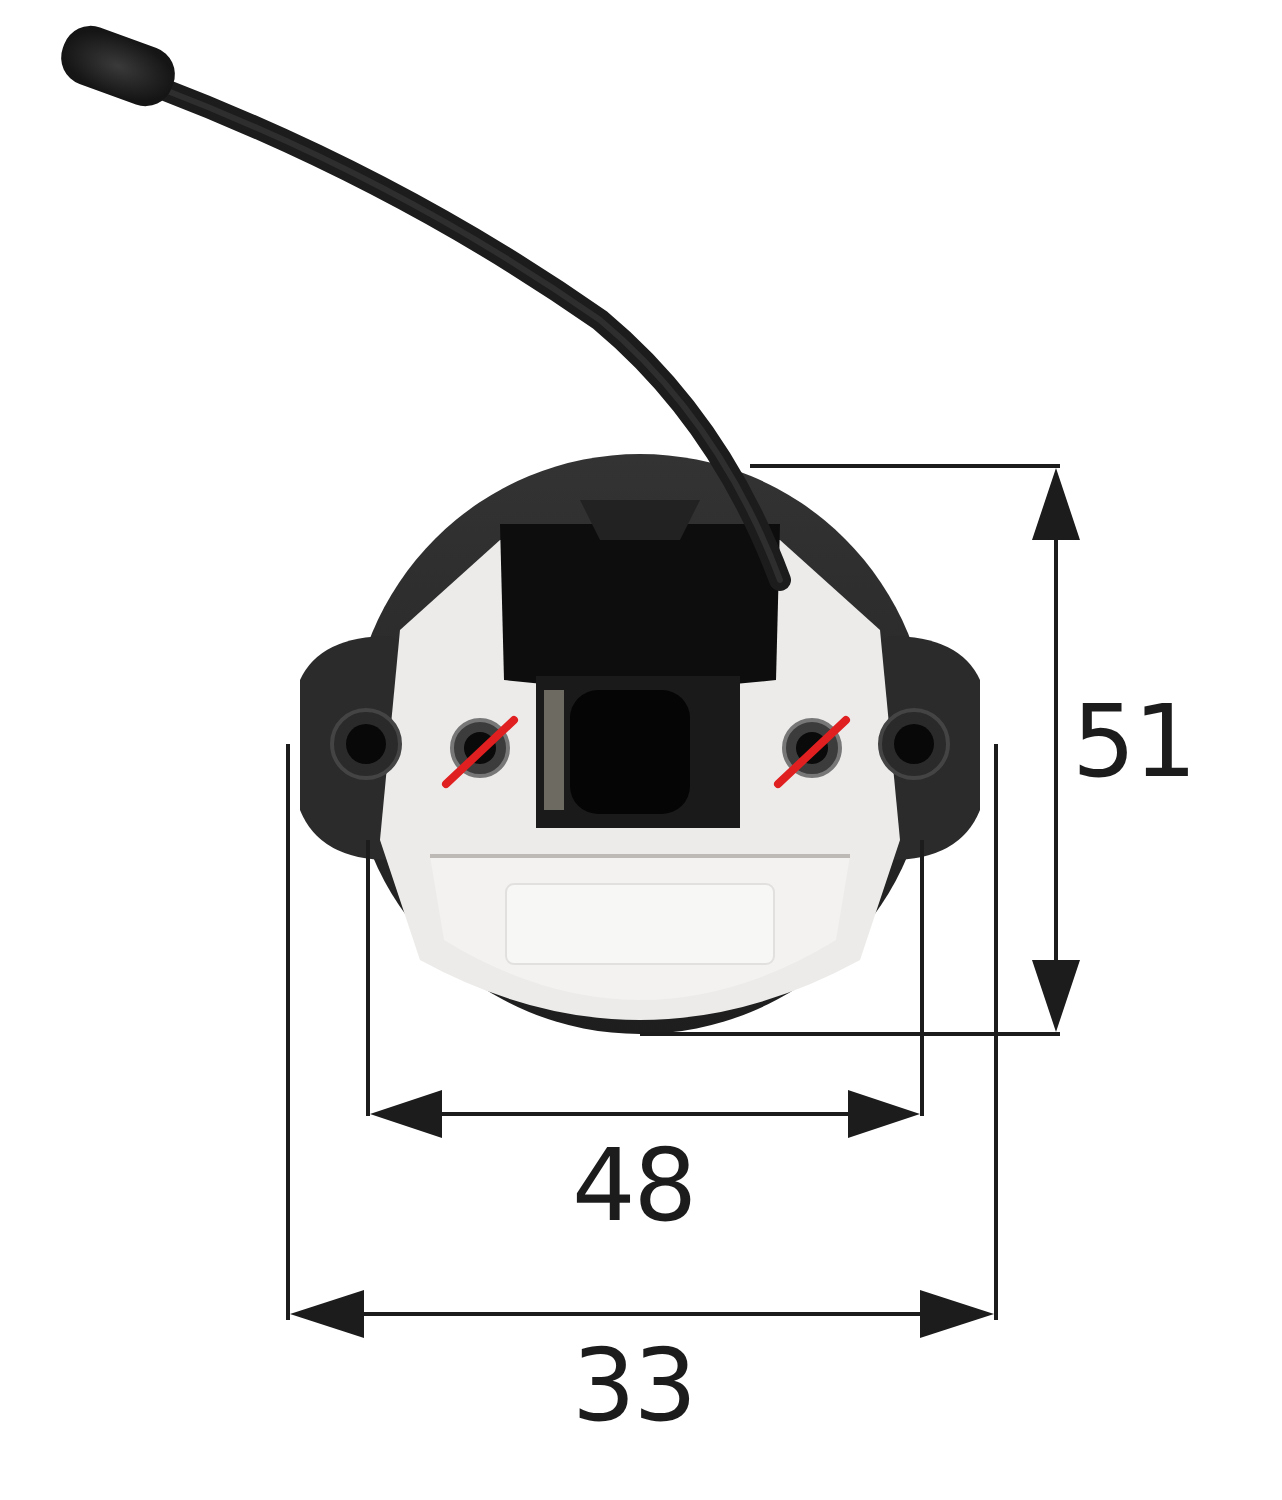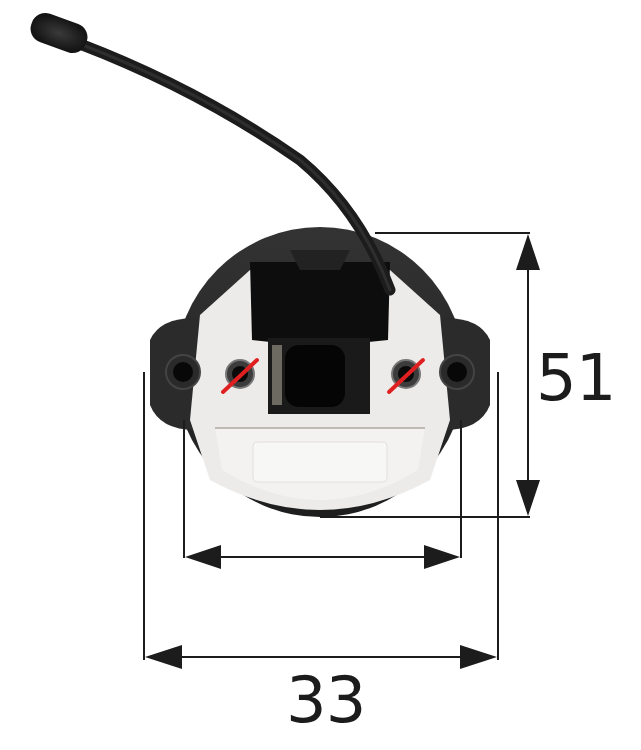--- a/index.html
+++ b/index.html
@@ -1,18 +1,18 @@
 <!DOCTYPE html>
 <html><head>
   <meta charset="utf-8">
   <style>
     html, body { margin: 0; padding: 0; background: #ffffff; }
     body { width: 641px; height: 750px; overflow: hidden; position: relative; font-family: "DejaVu Sans", sans-serif; }
     #stage { position: absolute; left: 0; top: 0; width: 641px; height: 750px; }
-    .dim-label { position: absolute; font-family: "DejaVu Sans", sans-serif; font-size: 64px; color: #1c1c1c; line-height: 1; letter-spacing: -1px; }
+    .dim-label { position: absolute; font-family: "DejaVu Sans", sans-serif; font-size: 50px; color: #1c1c1c; line-height: 1; letter-spacing: -1px; }
     #label-62 { left: 286px; top: 668px; }
     #label-48 { left: 286px; top: 568px; }
     #label-51 { left: 536px; top: 346px; }
   </style>
 </head>
 <body>
 
 <div id="stage">
   <svg width="641" height="750" viewBox="0 0 641 750" xmlns="http://www.w3.org/2000/svg">
     <defs>
@@ -80,14 +80,15 @@
       <polygon points="185,557 221,545 221,569" stroke="none"></polygon>
       <polygon points="460,557 424,545 424,569" stroke="none"></polygon>
 
       <line x1="528" y1="250" x2="528" y2="500"></line>
       <polygon points="528,234 516,270 540,270" stroke="none"></polygon>
       <polygon points="528,516 516,480 540,480" stroke="none"></polygon>
     </g>
   </svg>
 
   <div class="dim-label" id="label-62">33</div>
+  <div class="dim-label" id="label-48">48</div>
   <div class="dim-label" id="label-51">51</div>
 </div>
 
 </body></html>

